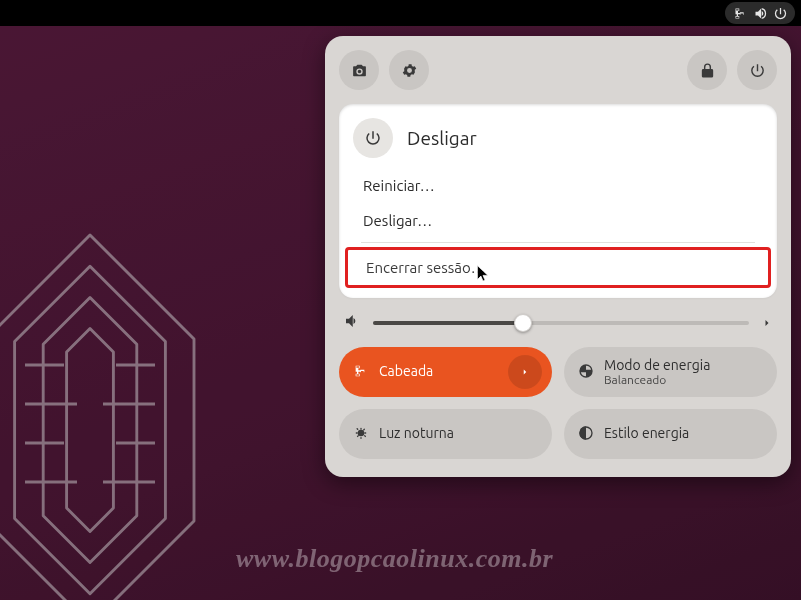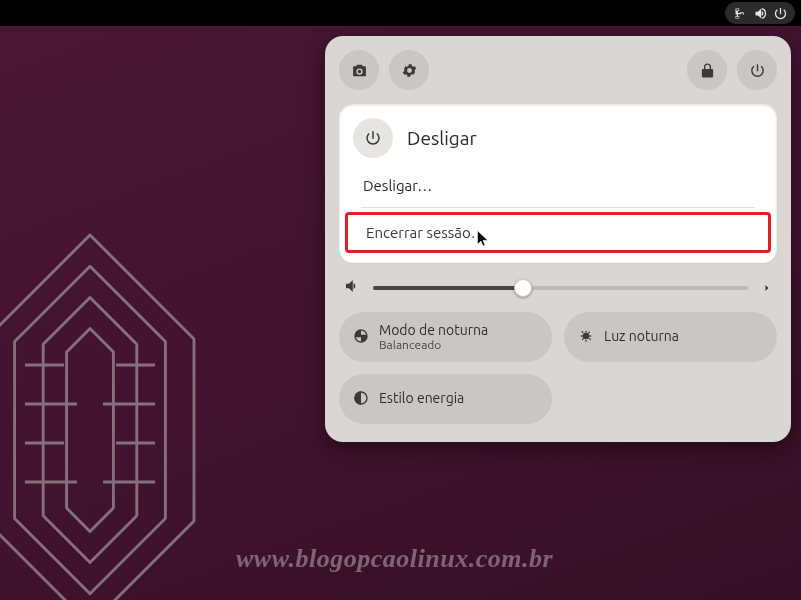--- a/index.html
+++ b/index.html
@@ -192,20 +192,21 @@
 
   <div class="submenu">
     <div class="submenu-head">
       <div class="circ">
         <svg viewBox="0 0 24 24">
             <path d="M13 3h-2v10h2V3zm4.8 2.2l-1.4 1.4A7 7 0 1 1 7.6 6.6L6.2 5.2a9 9 0 1 0 11.6 0z"></path>
           </svg>
       </div>
       <div class="submenu-title">Desligar</div>
     </div>
+    <div class="submenu-item">Reiniciar…</div>
     <div class="submenu-item">Desligar…</div>
     <div class="submenu-sep"></div>
     <div class="highlight">
       <span>Encerrar sessão…</span>
       <svg class="cursor" style="left:128px; top:14px;" viewBox="0 0 20 28">
         <path d="M2 2 L2 22 L7 17 L10 24 L13 23 L10 16 L17 16 Z" fill="#000" stroke="#fff" stroke-width="1"></path>
       </svg>
     </div>
   </div>
 
@@ -222,29 +223,44 @@
       </div>
     </div>
     <span class="more">
       <svg viewBox="0 0 24 24">
           <path d="M9 6l6 6-6 6z"></path>
         </svg>
     </span>
   </div>
 
   <div class="tiles">
+    <div class="tile active">
+      <span class="ticon">
+        <svg viewBox="0 0 24 24">
+            <path d="M4 4h6v4H8v3h3v-1h6v4h-6v-1H8v3h2v4H4v-4h2v-3H4V4zm1 1v2h4V5H5zm7 7v2h4v-2h-4zM5 17v2h4v-2H5z"></path>
+          </svg>
+      </span>
+      <div class="labels">
+          <span class="lbl">Cabeada</span>
+        </div>
+      <span class="chev">
+        <svg viewBox="0 0 24 24">
+            <path d="M9 6l6 6-6 6z"></path>
+          </svg>
+      </span>
+    </div>
 
     <div class="tile">
       <span class="ticon">
         <svg viewBox="0 0 24 24">
             <path d="M12 2a10 10 0 1 0 0 20 10 10 0 0 0 0-20zm0 2a8 8 0 0 1 7.7 6H12V4zm0 16a8 8 0 0 1-7.7-6H12v6z"></path>
           </svg>
       </span>
       <div class="labels">
-        <span class="lbl">Modo de noturna</span>
+        <span class="lbl">Modo de energia</span>
         <span class="sub">Balanceado</span>
       </div>
     </div>
 
     <div class="tile">
       <span class="ticon">
         <svg viewBox="0 0 24 24">
             <path d="M12 4a1 1 0 0 1 1 1v1a1 1 0 1 1-2 0V5a1 1 0 0 1 1-1zm0 3a5 5 0 1 1 0 10 5 5 0 0 1 0-10zm7 4a1 1 0 1 1 0 2h-1a1 1 0 1 1 0-2h1zM6 11a1 1 0 1 1 0 2H5a1 1 0 1 1 0-2h1zm11.7-5.3a1 1 0 0 1 0 1.4l-.7.7a1 1 0 1 1-1.4-1.4l.7-.7a1 1 0 0 1 1.4 0zM8.4 15.6a1 1 0 0 1 0 1.4l-.7.7a1 1 0 1 1-1.4-1.4l.7-.7a1 1 0 0 1 1.4 0zm9.3 2.1l-.7-.7a1 1 0 1 1 1.4-1.4l.7.7a1 1 0 1 1-1.4 1.4zM6.3 7.1l-.7-.7a1 1 0 1 1 1.4-1.4l.7.7A1 1 0 1 1 6.3 7.1zM12 18a1 1 0 0 1 1 1v1a1 1 0 1 1-2 0v-1a1 1 0 0 1 1-1z"></path>
           </svg>
       </span>

